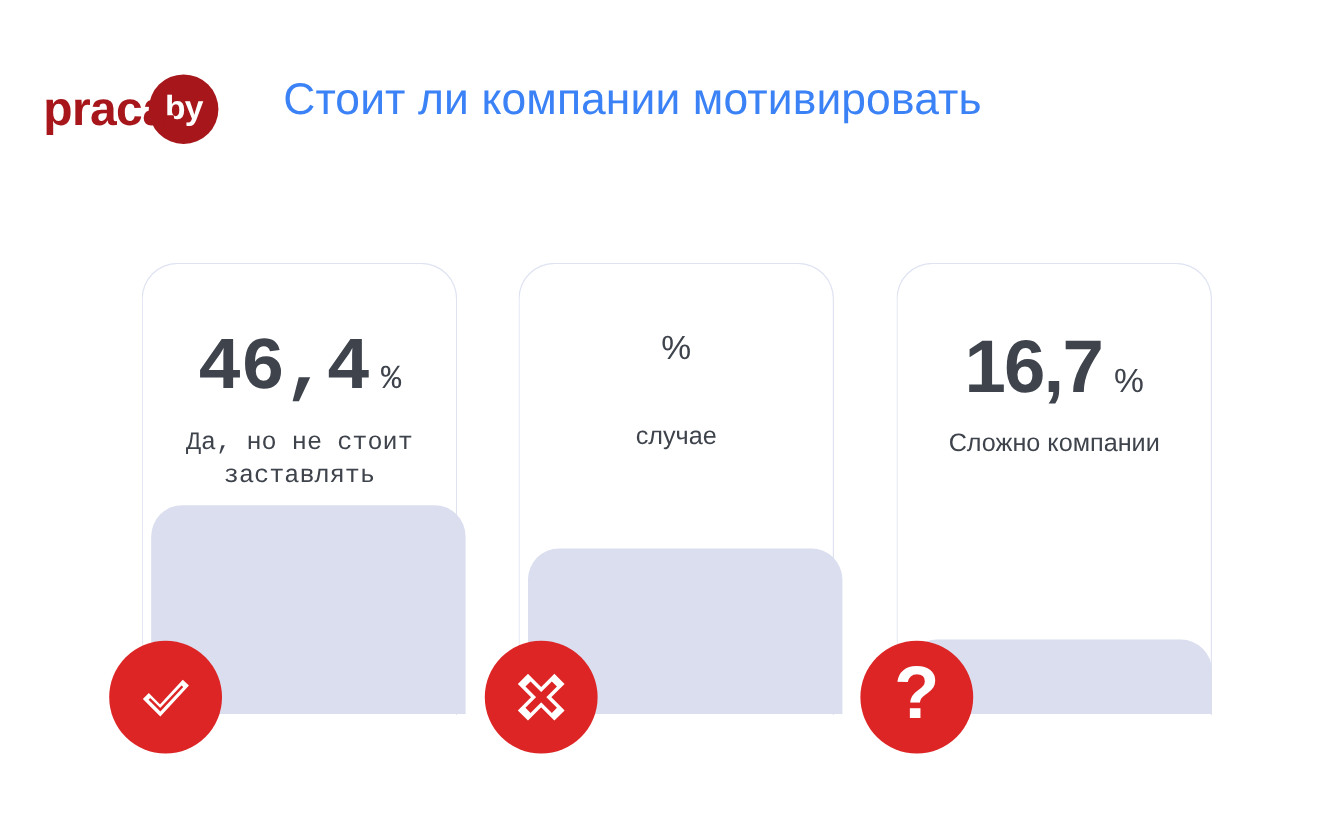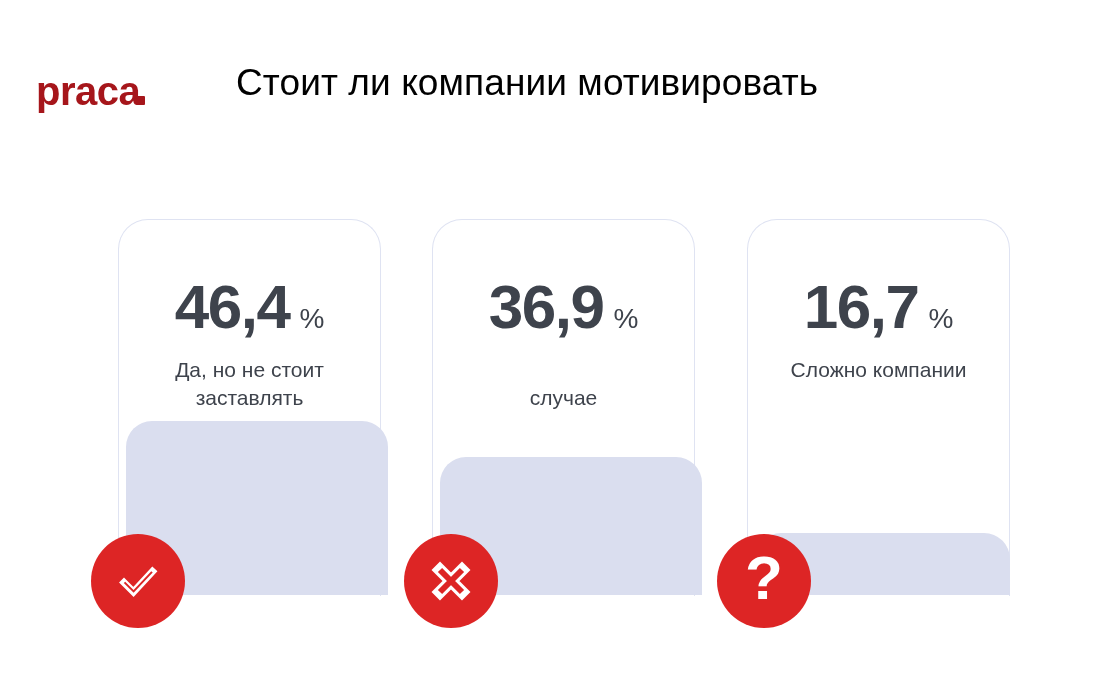--- a/index.html
+++ b/index.html
@@ -74,21 +74,21 @@
   }
 
   .title {
     position: absolute;
     left: 236px;
     top: 57px;
     width: 800px;
     font-size: 37px;
     font-weight: 400;
     line-height: 1.38;
-    color: #000000;
+    color: #3b82f6;
     letter-spacing: 0.1px;
   }
   .title-line {
     display: block;
     white-space: nowrap;
   }
 
   
   .chart {
     position: absolute;
@@ -172,49 +172,51 @@
 </style>
 </head>
 <body>
 
 <div class="page">
 
   <div class="header">
 
     <div class="logo">
       <span class="logo-word">praca</span>
+      <span class="logo-badge">
+        <span class="logo-badge-text">by</span>
+      </span>
     </div>
     <span class="logo-dot"></span>
 
     <div class="title">
       <span class="title-line">Стоит ли компании мотивировать</span>
     </div>
 
   </div>
 
   <div class="chart">
 
     <div class="card" style="left:118px; top:219px; width:263px; height:377px;"></div>
     <div class="bar" style="left:126px; top:421px; width:262px; height:174px;"></div>
-    <div class="card-text" style="left:118px; top:276px; width:263px;">
+    <div class="card-text" style="left:118px; top:276px; width:263px;font-family:Liberation Mono, monospace;">
       <div class="value-row">
         <span class="value-num">46,4</span>
         <span class="value-pct">%</span>
       </div>
       <div class="card-label">
         <span>Да, но не стоит</span><br>
         <span>заставлять</span>
       </div>
     </div>
 
     <div class="card" style="left:432px; top:219px; width:263px; height:377px;"></div>
     <div class="bar" style="left:440px; top:457px; width:262px; height:138px;"></div>
     <div class="card-text" style="left:432px; top:276px; width:263px;">
       <div class="value-row">
-        <span class="value-num">36,9</span>
         <span class="value-pct">%</span>
       </div>
       <div class="card-label">
         <br>
         <span>случае</span>
       </div>
     </div>
 
     <div class="card" style="left:747px; top:219px; width:263px; height:377px;"></div>
     <div class="bar" style="left:755px; top:533px; width:255px; height:62px;"></div>

